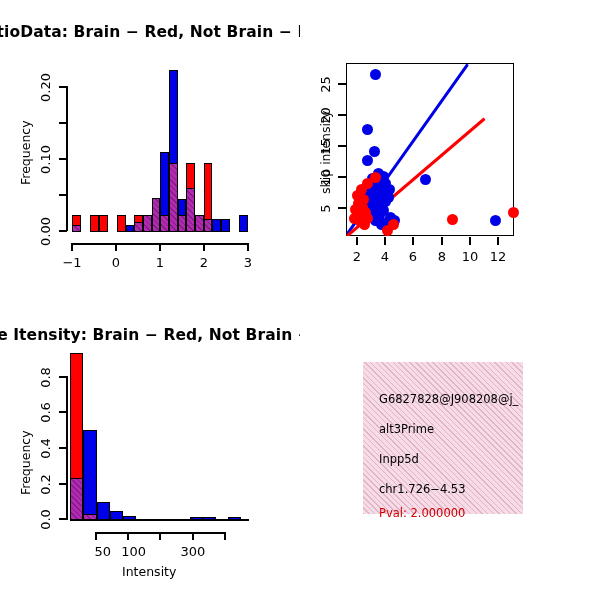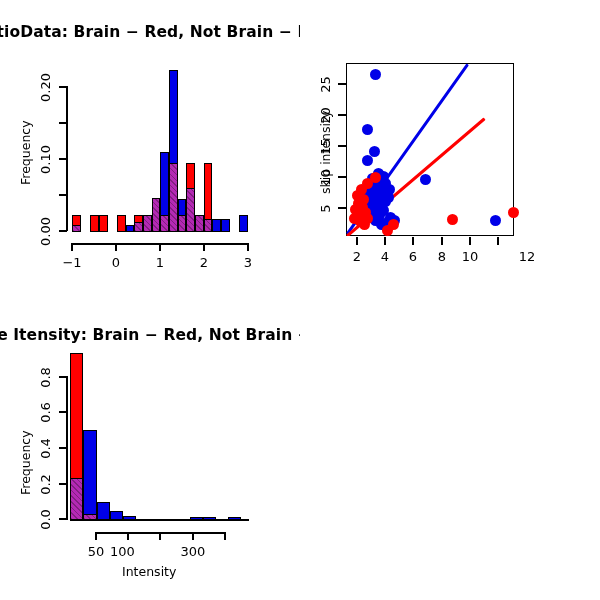--- a/index.html
+++ b/index.html
@@ -223,21 +223,21 @@
     <div class="axisline" style="left:112px;top:237px;width:2px;height:8px;"></div>
     <div class="axisline" style="left:141px;top:237px;width:2px;height:8px;"></div>
     <div class="axisline" style="left:169px;top:237px;width:2px;height:8px;"></div>
     <div class="axisline" style="left:197px;top:237px;width:2px;height:8px;"></div>
 
     <div class="tick-txt" style="left:42px;top:249px;width:30px;text-align:center;">2</div>
     <div class="tick-txt" style="left:70px;top:249px;width:30px;text-align:center;">4</div>
     <div class="tick-txt" style="left:98px;top:249px;width:30px;text-align:center;">6</div>
     <div class="tick-txt" style="left:127px;top:249px;width:30px;text-align:center;">8</div>
     <div class="tick-txt" style="left:155px;top:249px;width:30px;text-align:center;">10</div>
-    <div class="tick-txt" style="left:183px;top:249px;width:30px;text-align:center;margin-left:29px;">12</div>
+    <div class="tick-txt" style="left:183px;top:249px;width:30px;text-align:center;">12</div>
 
   </div>
 
   <div class="panel" id="panel-hist-intensity">
     <div class="ptitle" style="left:-14px;top:26px;">ne Itensity: Brain − Red, Not Brain − B</div>
 
     <div class="axlabel ylabel" style="left:18px;top:195px;">Frequency</div>
 
     <div class="axisline" style="left:66px;top:76px;width:2px;height:144px;"></div>
     <div class="axisline" style="left:59px;top:218px;width:8px;height:2px;"></div>
@@ -267,21 +267,30 @@
     <div class="bar blue" style="left:228px;top:217px;width:13px;height:3px;"></div>
 
     <div class="axisline" style="left:70px;top:219px;width:179px;height:2px;"></div>
     <div class="axisline" style="left:95px;top:232px;width:131px;height:2px;"></div>
     <div class="axisline" style="left:95px;top:232px;width:2px;height:8px;"></div>
     <div class="axisline" style="left:127px;top:232px;width:2px;height:8px;"></div>
     <div class="axisline" style="left:159px;top:232px;width:2px;height:8px;"></div>
     <div class="axisline" style="left:192px;top:232px;width:2px;height:8px;"></div>
     <div class="axisline" style="left:224px;top:232px;width:2px;height:8px;"></div>
 
-    <div class="tick-txt" style="left:81px;top:244px;width:30px;text-align:center;">50</div>
-    <div class="tick-txt" style="left:110px;top:244px;width:36px;text-align:left;">100</div>
+    <div class="tick-txt" style="left:81px;top:244px;width:30px;text-align:right;">50</div>
+    <div class="tick-txt" style="left:110px;top:244px;width:36px;text-align:right;">100</div>
     <div class="tick-txt" style="left:175px;top:244px;width:36px;text-align:center;">300</div>
 
     <div class="axlabel" style="left:122px;top:264px;">Intensity</div>
   </div>
 
+  <div class="panel" id="panel-info">
+    <div id="info-box">
+      <div class="info-line" style="top:30px;">G6827828@J908208@j_</div>
+      <div class="info-line" style="top:60px;">alt3Prime</div>
+      <div class="info-line" style="top:90px;">Inpp5d</div>
+      <div class="info-line" style="top:120px;">chr1.726−4.53</div>
+      <div class="info-line pval" style="top:144px;">Pval: 2.000000</div>
+    </div>
+  </div>
 
 </div>
 
 </body></html>

